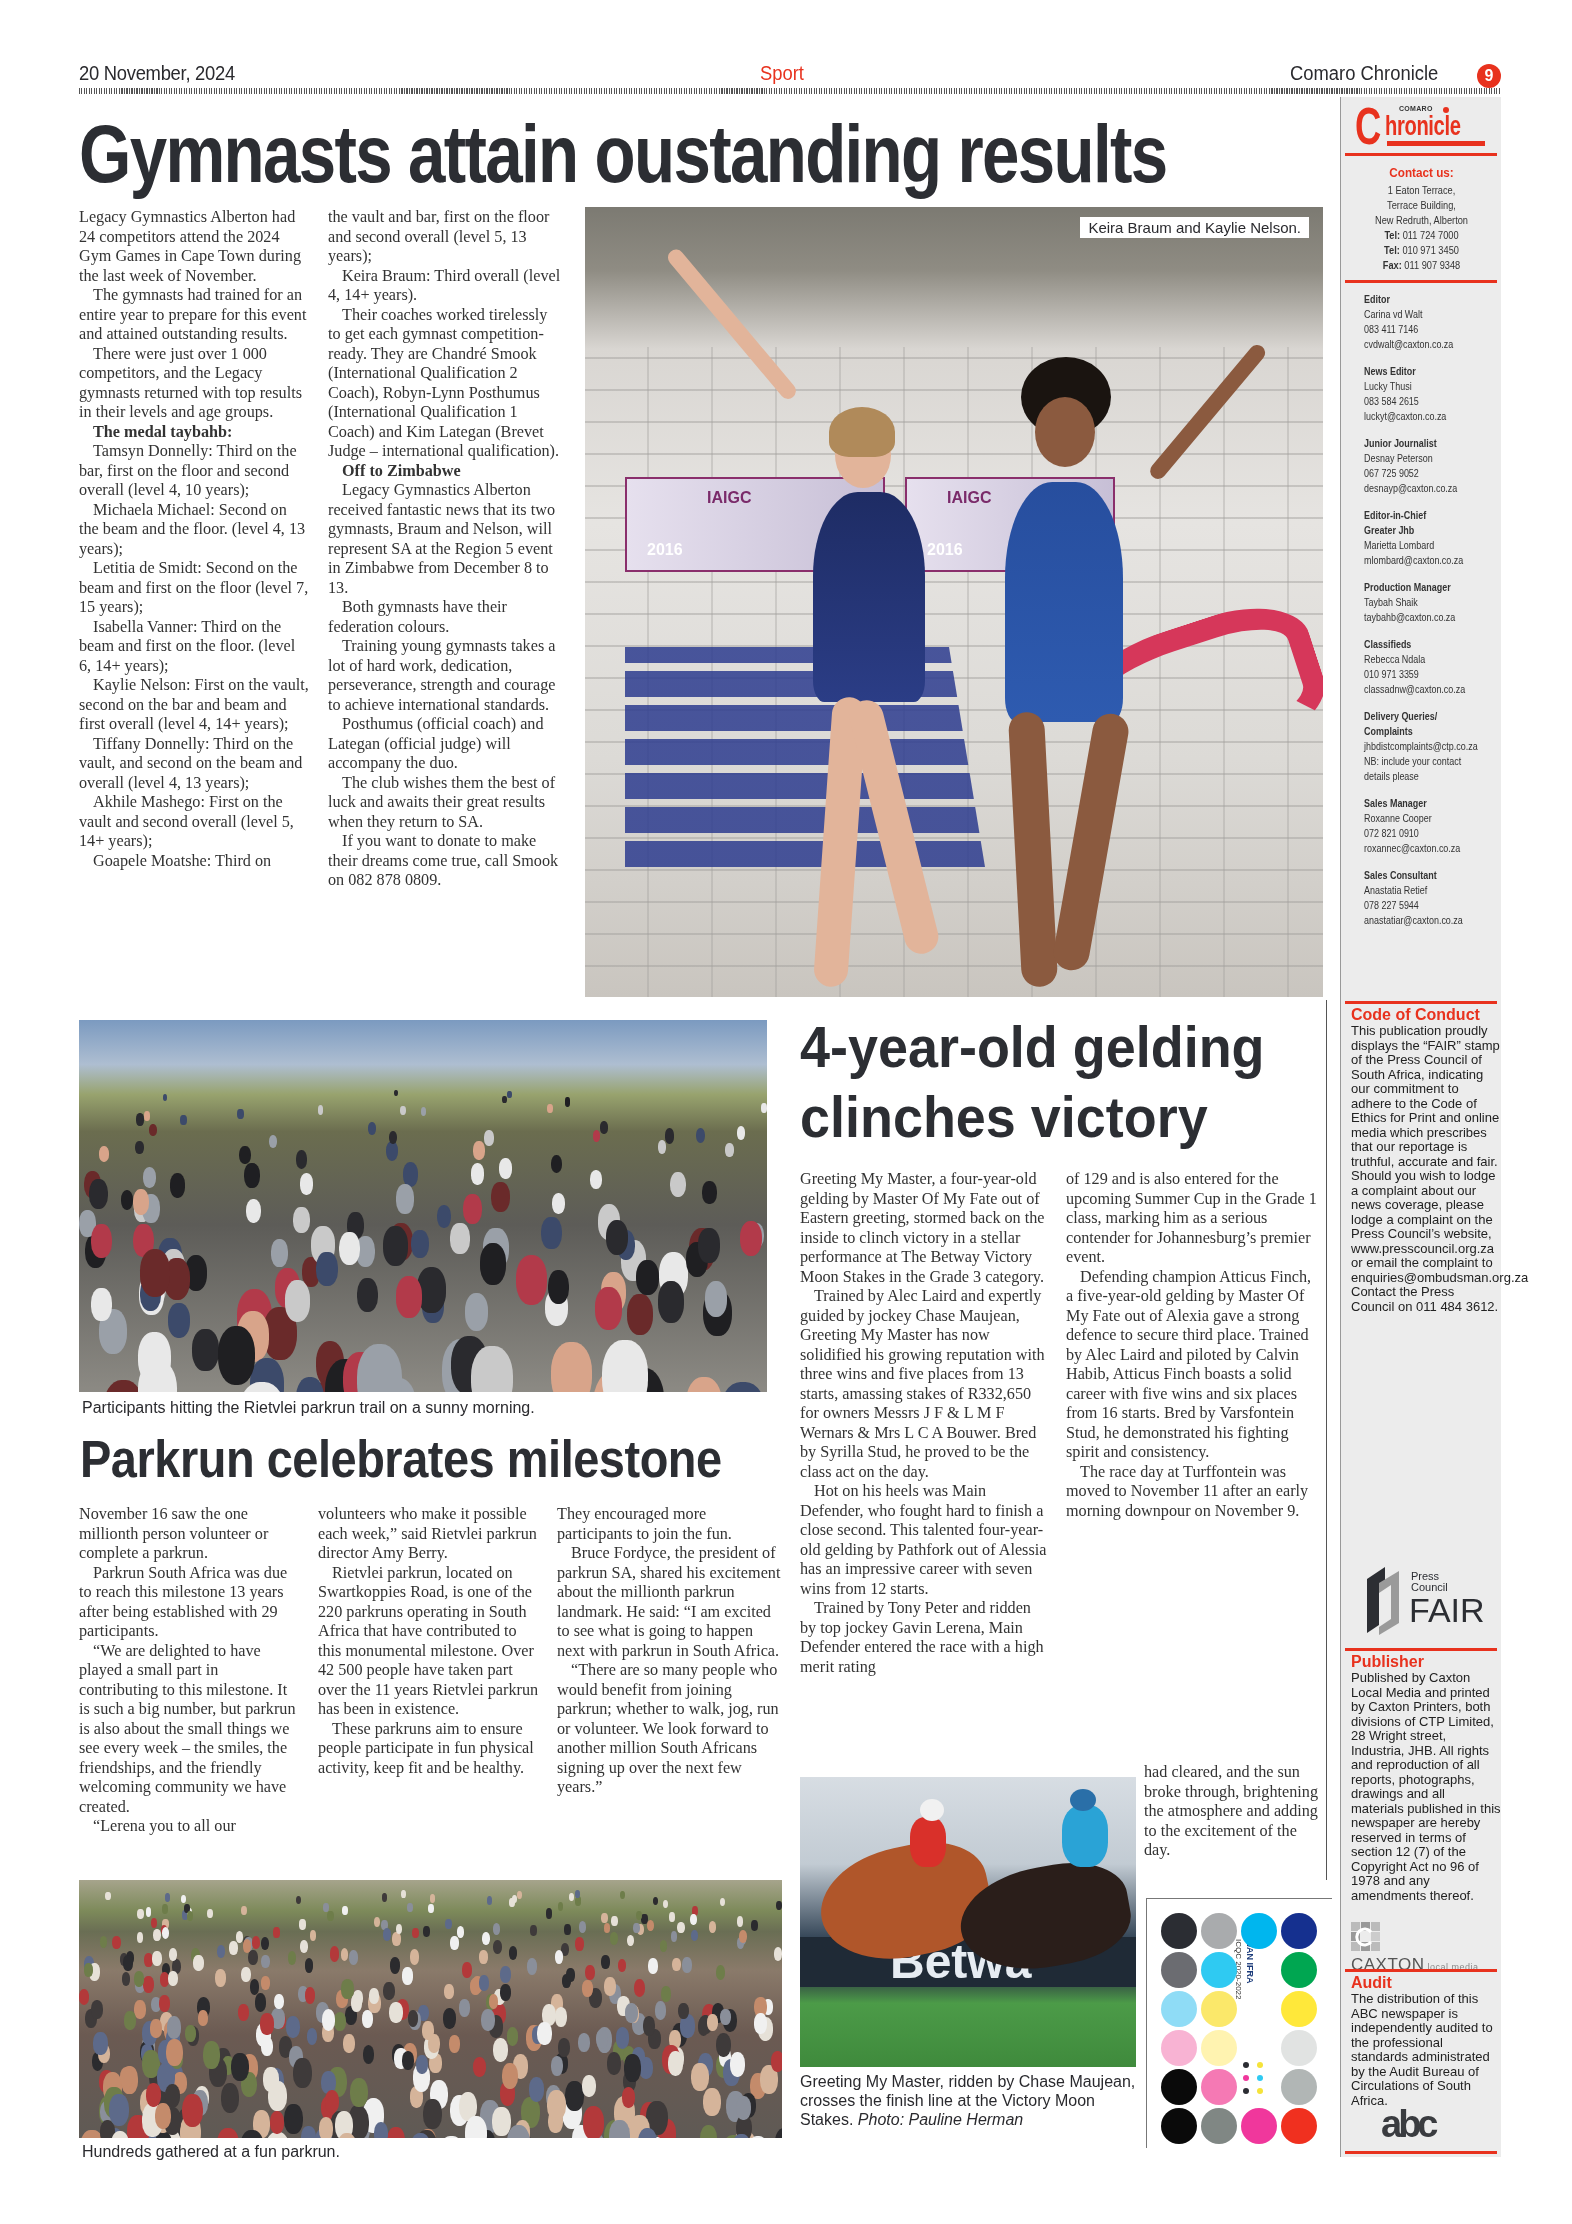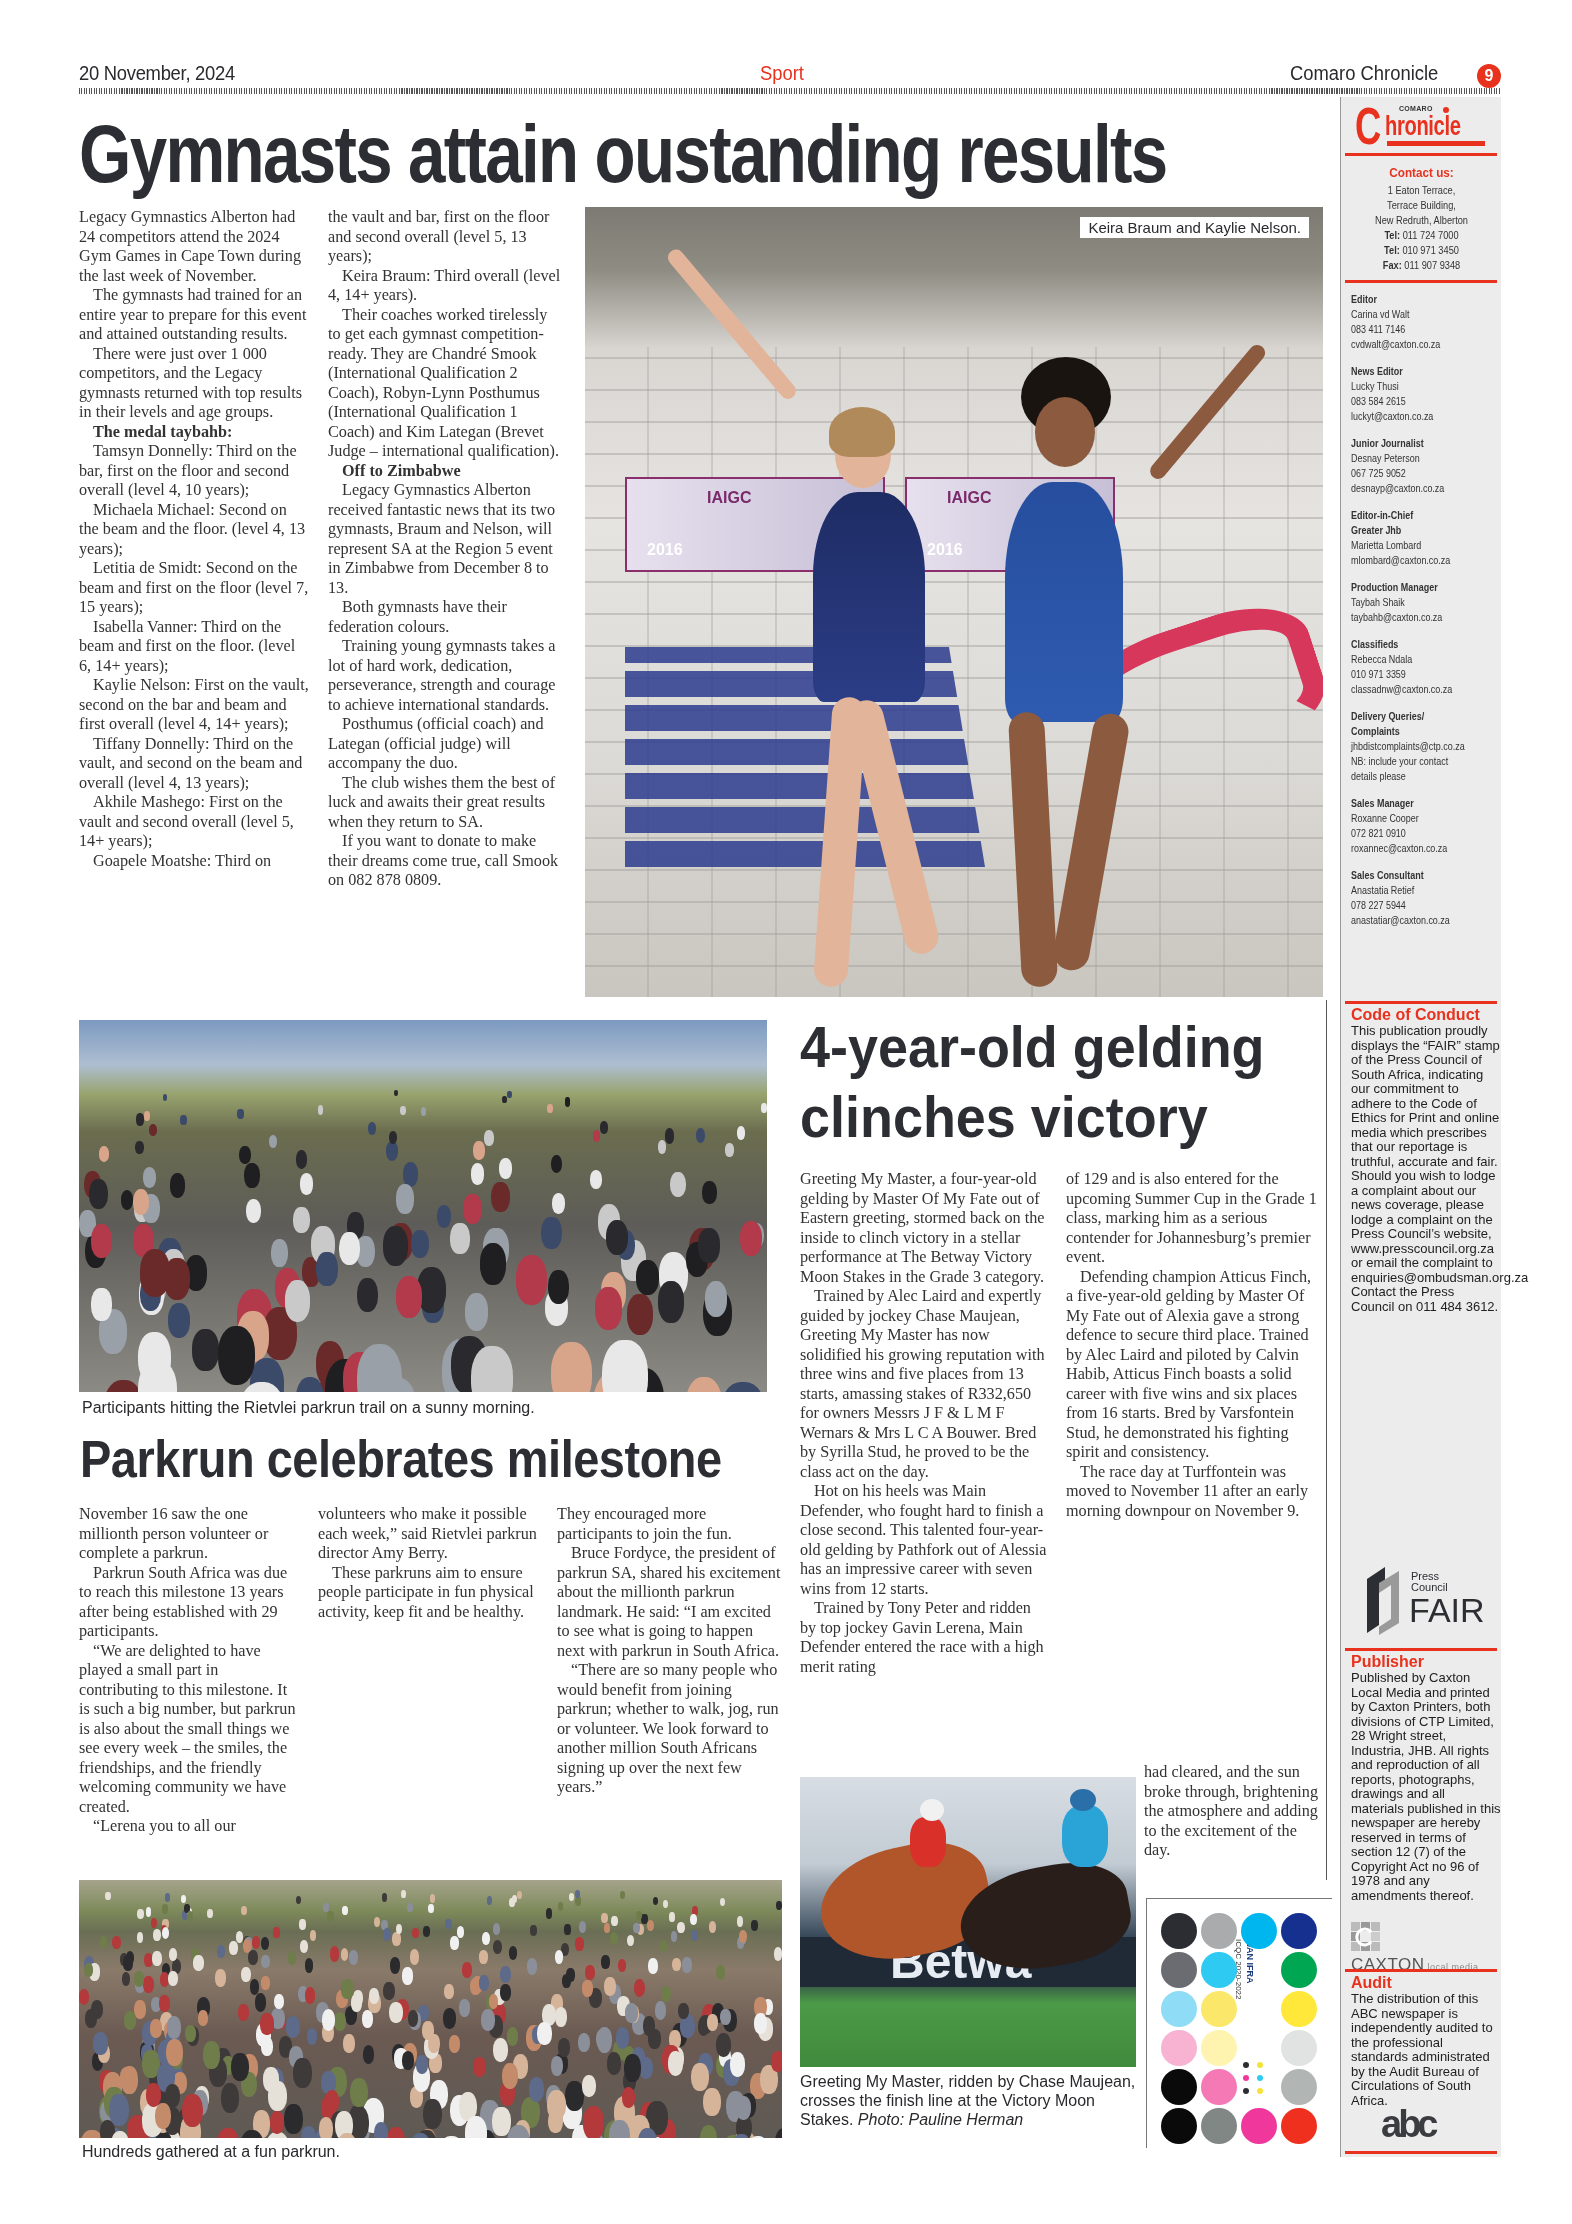--- a/index.html
+++ b/index.html
@@ -90,21 +90,21 @@
   .logo-C { position: absolute; left: 0; top: 0; font-family: "Liberation Sans", sans-serif; font-weight: bold; font-size: 52px; color: #e8321e; line-height: 50px; transform: scaleX(0.7); transform-origin: left; }
   .logo-comaro { position: absolute; left: 44px; top: 4px; font-size: 7px; font-weight: bold; color: #333; letter-spacing: 0.3px; }
   .logo-dot { position: absolute; left: 88px; top: 6px; width: 6px; height: 6px; border-radius: 50%; background: #e8321e; }
   .logo-hron { position: absolute; left: 30px; top: 10px; font-weight: bold; font-size: 28px; color: #e8321e; transform: scaleX(0.72); transform-origin: left; letter-spacing: -0.5px; line-height: 30px; }
   .logo-under { position: absolute; left: 32px; top: 40px; width: 98px; height: 5px; background: #e8321e; }
   .sb-redline { position: absolute; left: 4px; width: 152px; height: 3px; background: #e8321e; }
   .sb-contact-title { position: absolute; left: 0; width: 161px; top: 68px; text-align: center; font-size: 13px; font-weight: bold; color: #e8321e; transform: scaleX(0.9); }
   .sb-contact { position: absolute; left: 0; width: 161px; top: 86px; text-align: center; font-size: 10.5px; line-height: 15px; transform: scaleX(0.88); }
   .sb-contact b { font-weight: bold; }
   .sb-staff { position: absolute; left: 10px; top: 195px; width: 150px; font-size: 10.2px; line-height: 15px; }
-  .sb-staff .grp { margin-bottom: 12px; }
+  .sb-staff .grp { margin-bottom: 12px; margin-left: 13px; }
   .sb-staff .role { font-weight: bold; }
   .sb-staff > .grp div { transform: scaleX(0.88); transform-origin: left; white-space: nowrap; }
   .sb-sec-title { position: absolute; left: 10px; font-size: 16px; font-weight: bold; color: #e8321e; }
   .sb-para { position: absolute; left: 10px; width: 150px; font-size: 13px; line-height: 14.5px; color: #222; }
 
   .fair-logo { position: absolute; left: 24px; top: 1468px; width: 130px; height: 70px; }
   .caxton-logo { position: absolute; left: 10px; top: 1825px; }
   .abc-logo { position: absolute; left: 40px; top: 2008px; }
 </style>
 </head>
@@ -323,20 +323,21 @@
 <h2 class="abs park-headline">Parkrun celebrates milestone</h2>
 
 <div class="abs col park-col1">
   <p class="first">November 16 saw the one millionth person volunteer or complete a parkrun.</p>
   <p>Parkrun South Africa was due to reach this milestone 13 years after being established with 29 participants.</p>
   <p>“We are delighted to have played a small part in contributing to this milestone. It is such a big number, but parkrun is also about the small things we see every week – the smiles, the friendships, and the friendly welcoming community we have created.</p>
   <p>“Lerena you to all our</p>
 </div>
 <div class="abs col park-col2">
   <p class="first">volunteers who make it possible each week,” said Rietvlei parkrun director Amy Berry.</p>
+  <p>Rietvlei parkrun, located on Swartkoppies Road, is one of the 220 parkruns operating in South Africa that have contributed to this monumental milestone. Over 42 500 people have taken part over the 11 years Rietvlei parkrun has been in existence.</p>
   <p>These parkruns aim to ensure people participate in fun physical activity, keep fit and be healthy.</p>
 </div>
 <div class="abs col park-col3">
   <p class="first">They encouraged more participants to join the fun.</p>
   <p>Bruce Fordyce, the president of parkrun SA, shared his excitement about the millionth parkrun landmark. He said: “I am excited to see what is going to happen next with parkrun in South Africa.</p>
   <p>“There are so many people who would benefit from joining parkrun; whether to walk, jog, run or volunteer. We look forward to another million South Africans signing up over the next few years.”</p>
 </div>
 
 <div class="abs park-photo2" id="park2">
     <div class="crowd-dot" style="left: 81.1789px; top: 131.623px; width: 12.8074px; height: 20.4919px; background: rgb(213, 180, 154);"></div>

